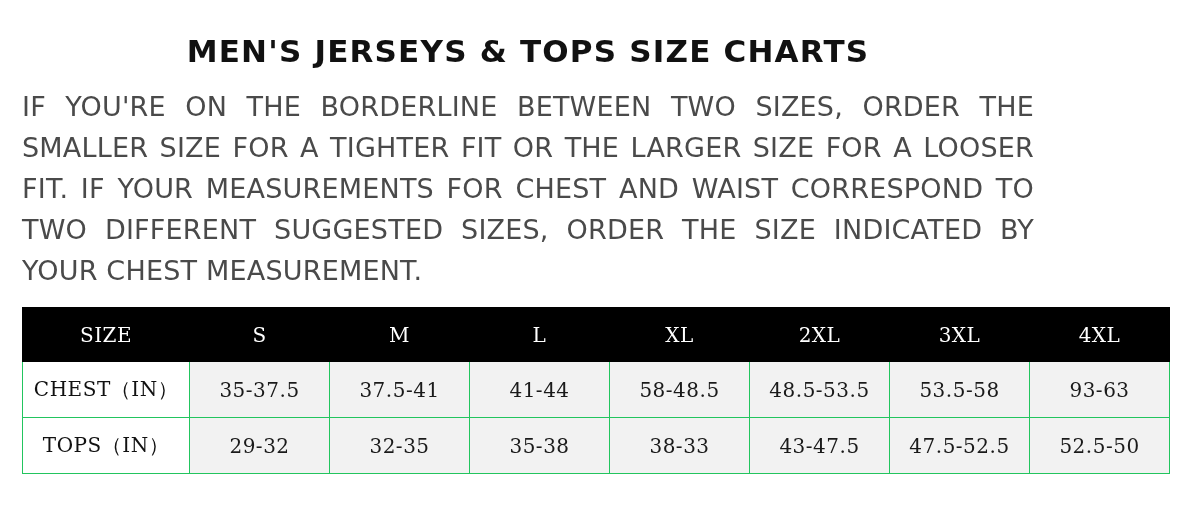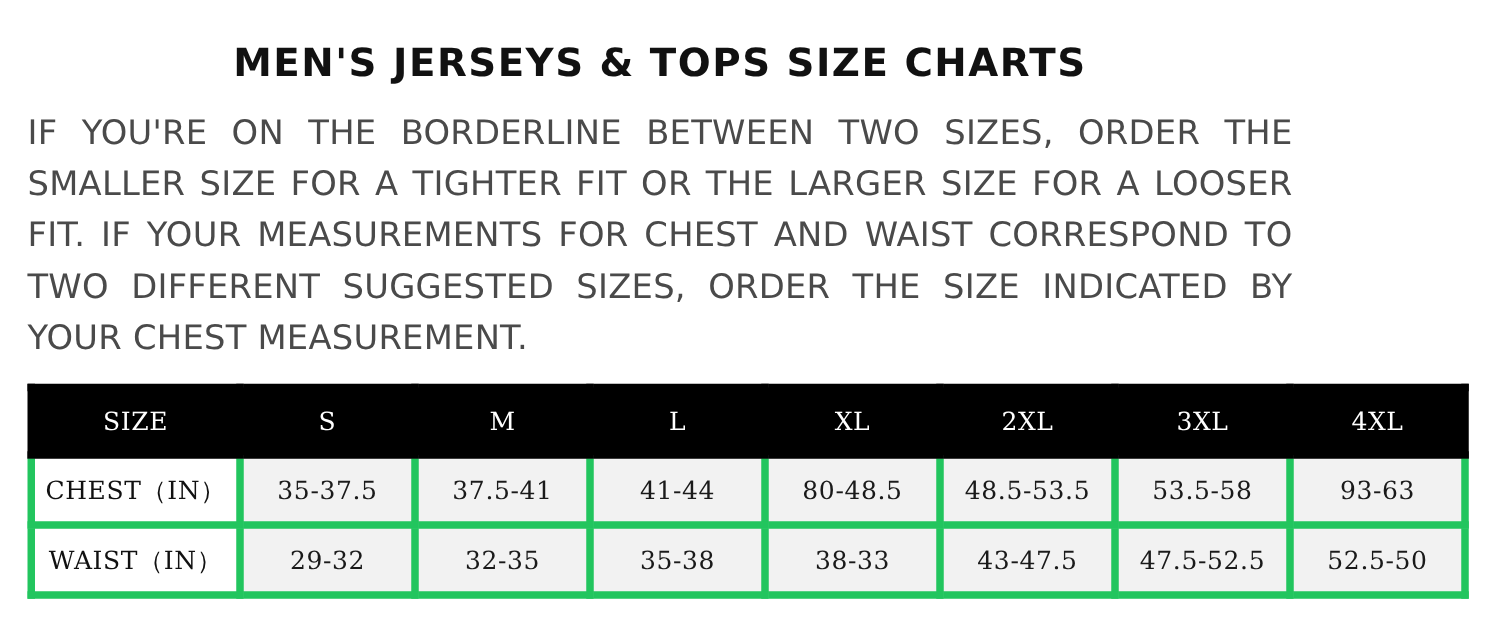--- a/index.html
+++ b/index.html
@@ -47,21 +47,21 @@
   }
   .size-table {
     margin-top: 16px;
     border-collapse: collapse;
     width: 1147px;
     table-layout: fixed;
     font-family: "DejaVu Serif", serif;
   }
   .size-table th,
   .size-table td {
-    border: 6px solid #22c55e;
+    border: 1px solid #22c55e;
     text-align: center;
     vertical-align: middle;
     font-weight: normal;
     font-size: 20px;
     letter-spacing: 0.5px;
     height: 56px;
     padding: 0 4px;
     box-sizing: border-box;
   }
   .size-table thead th {
@@ -114,27 +114,27 @@
         <th>3XL</th>
         <th>4XL</th>
       </tr>
     </thead>
     <tbody>
       <tr>
         <td>CHEST（IN）</td>
         <td>35-37.5</td>
         <td>37.5-41</td>
         <td>41-44</td>
-        <td>80-48.5</td>
+        <td>58-48.5</td>
         <td>48.5-53.5</td>
         <td>53.5-58</td>
         <td>93-63</td>
       </tr>
       <tr>
-        <td>WAIST（IN）</td>
+        <td>TOPS（IN）</td>
         <td>29-32</td>
         <td>32-35</td>
         <td>35-38</td>
         <td>38-33</td>
         <td>43-47.5</td>
         <td>47.5-52.5</td>
         <td>52.5-50</td>
       </tr>
     </tbody>
   </table>

